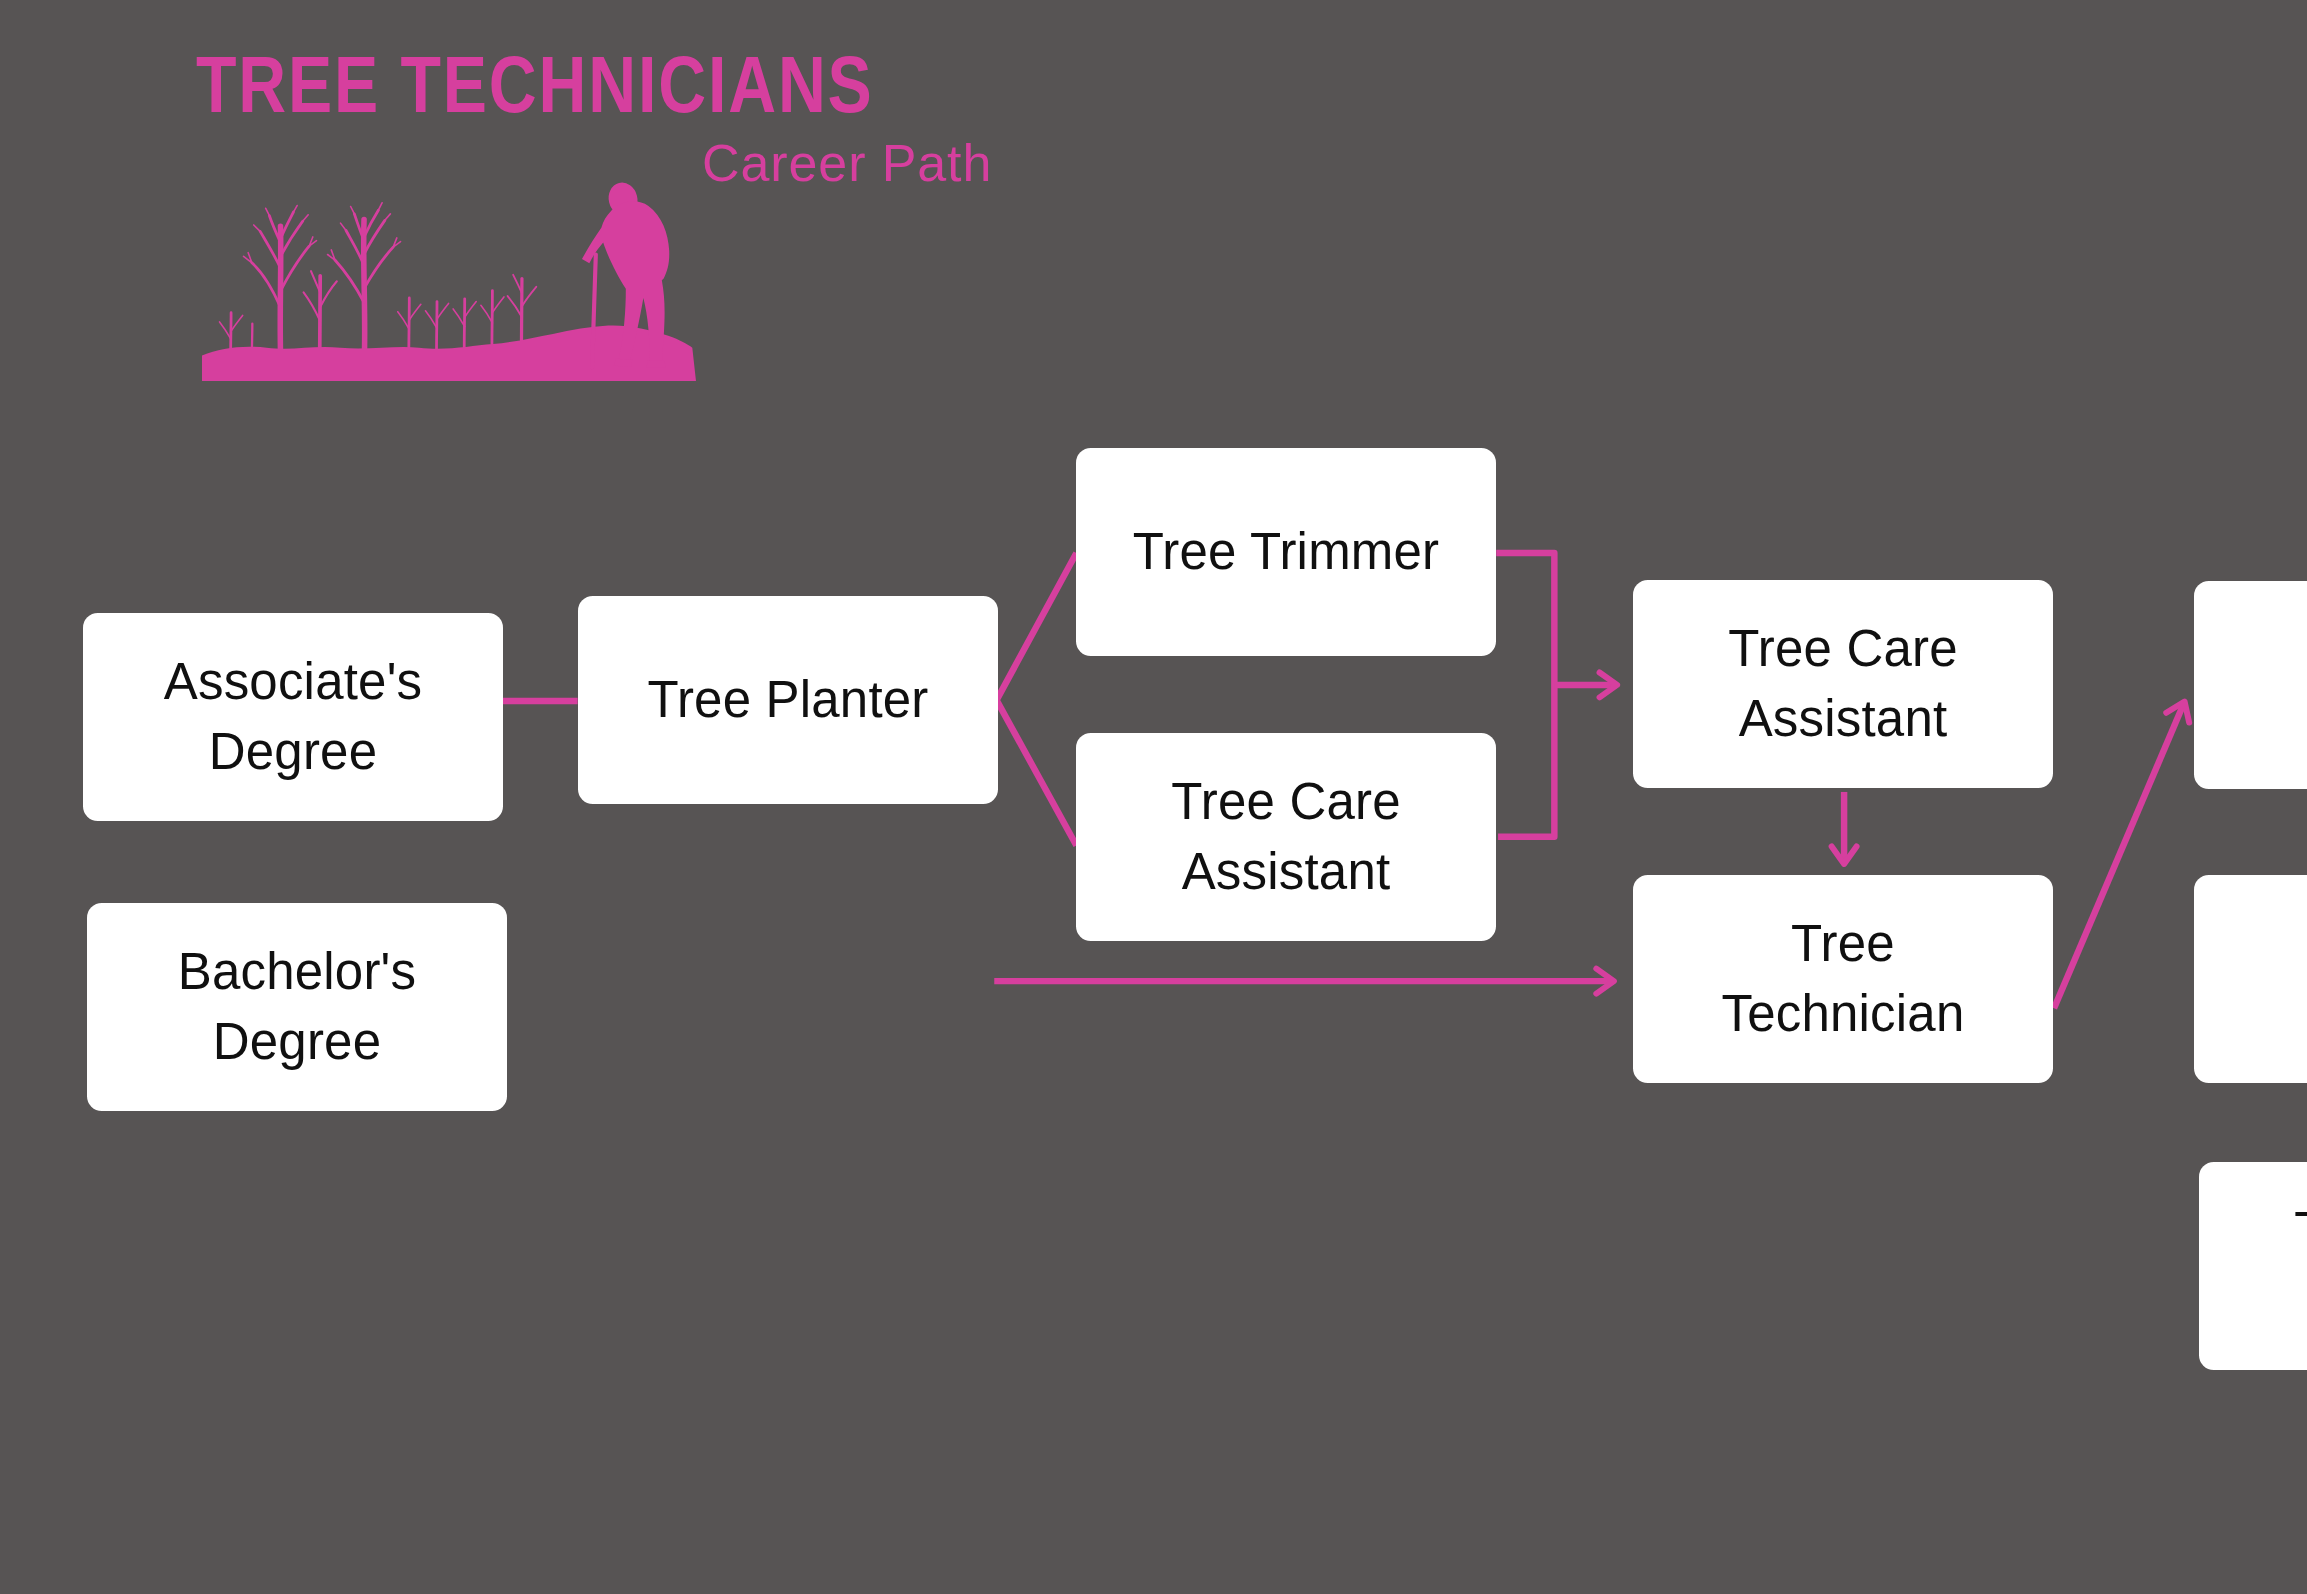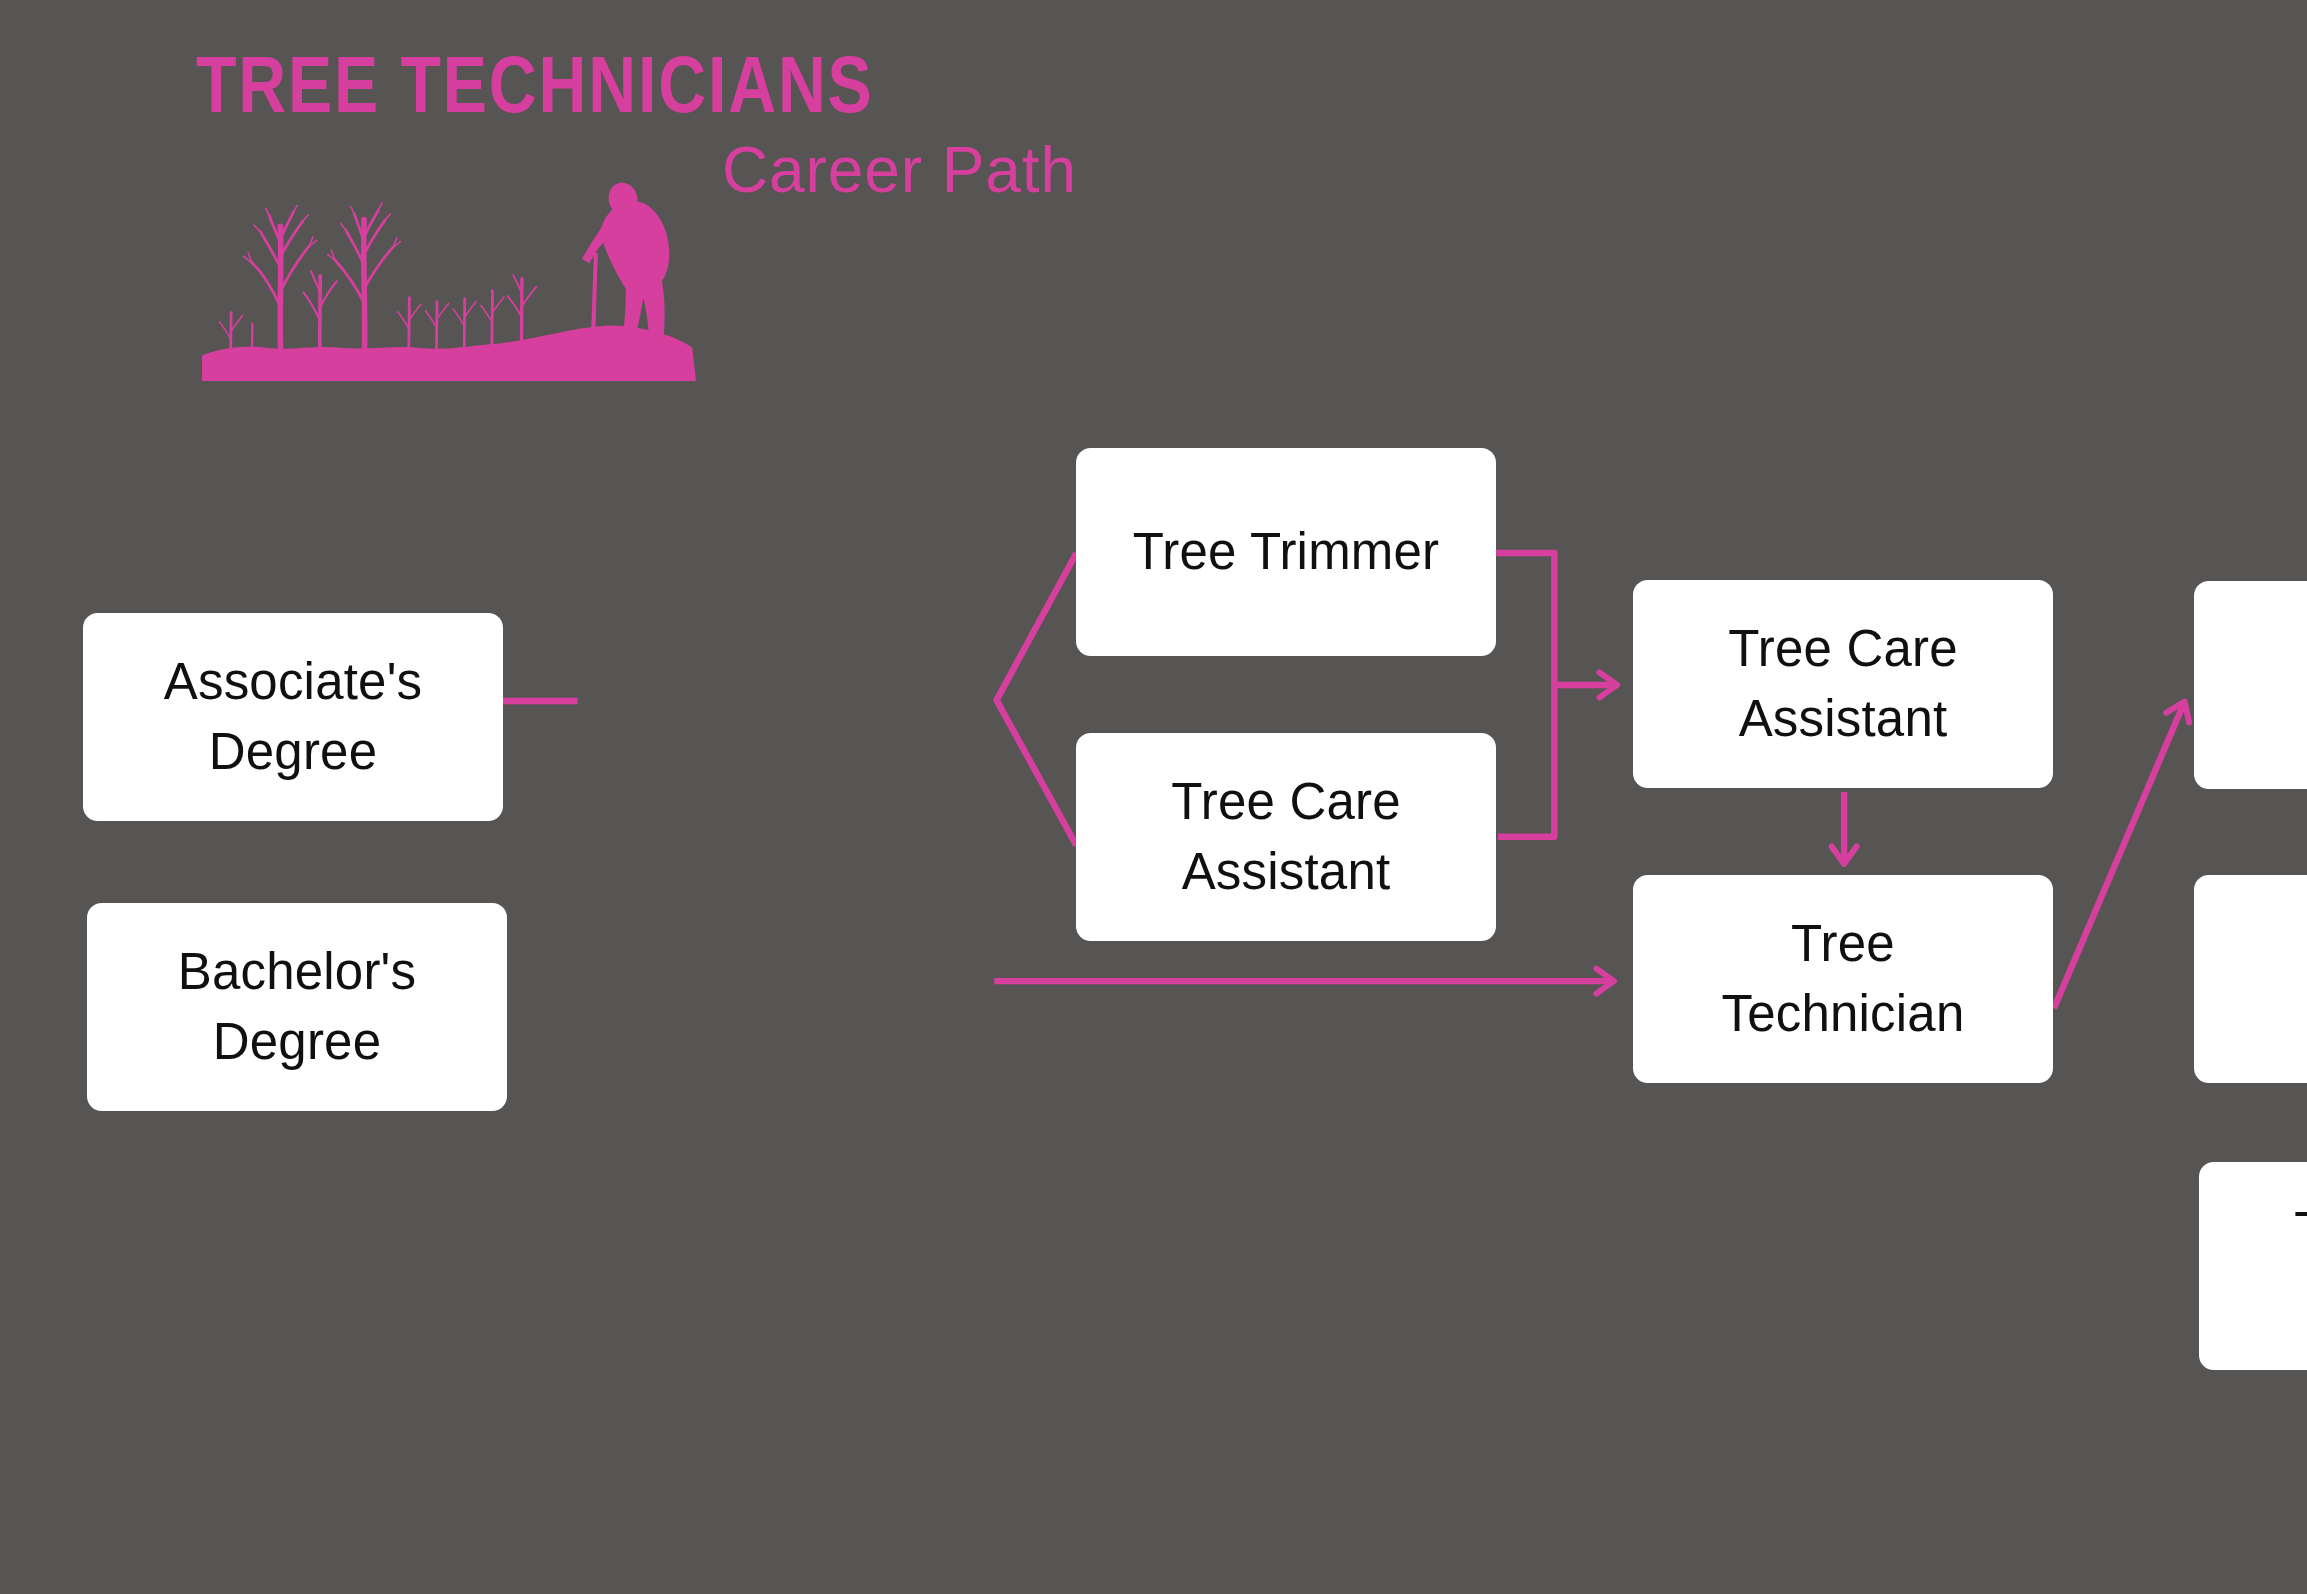--- a/index.html
+++ b/index.html
@@ -21,22 +21,22 @@
   }
   
   .page-title{
     position:absolute;left:196px;top:39px;
     font-size:65px;font-weight:700;letter-spacing:1.8px;
     color:var(--accent-pink);
     transform:scale(1.02,1.22);transform-origin:left top;
     white-space:nowrap;
   }
   .page-subtitle{
-    position:absolute;left:722px;top:133px;
-    font-size:64px;font-weight:400;letter-spacing:0.9px;
+    position:absolute;left:702px;top:133px;
+    font-size:52px;font-weight:400;letter-spacing:0.9px;
     color:var(--accent-pink);
     white-space:nowrap;
   }
   .illustration{position:absolute;left:202px;top:104px;width:494px;height:277px;}
   .illustration .fillpink{fill:var(--accent-pink);}
   .illustration .strokepink{stroke:var(--accent-pink);fill:none;stroke-linecap:round;}
   
   .connectors{position:absolute;left:0;top:0;width:3189px;height:1595px;}
   .conn{stroke:var(--accent-pink);stroke-width:14;fill:none;stroke-linejoin:round;}
   .conn-head{stroke:var(--accent-pink);stroke-width:13;fill:none;stroke-linecap:round;stroke-linejoin:round;}
@@ -115,20 +115,23 @@
     <path class="conn" marker-end="url(#arrow)" d="M4452,2185 L4735,1520"></path>
     <path class="conn" marker-end="url(#arrow)" d="M5210,1716 V1872"></path>
     <path class="conn" marker-end="url(#arrow)" d="M5212,2352 V2496"></path>
     <path class="conn" marker-end="url(#arrow)" d="M5675,2744 H5800"></path>
   </svg>
 
   <div class="node" style="left:83px;top:613px;">
     <span class="node-label">Associate's
 Degree</span>
   </div>
+  <div class="node" style="left:578px;top:596px;">
+    <span class="node-label">Tree Planter</span>
+  </div>
   <div class="node" style="left:87px;top:879px;margin-top:24px;">
     <span class="node-label">Bachelor's
 Degree</span>
   </div>
   <div class="node" style="left:1076px;top:448px;">
     <span class="node-label">Tree Trimmer</span>
   </div>
   <div class="node" style="left:1076px;top:733px;">
     <span class="node-label">Tree Care
 Assistant</span>

